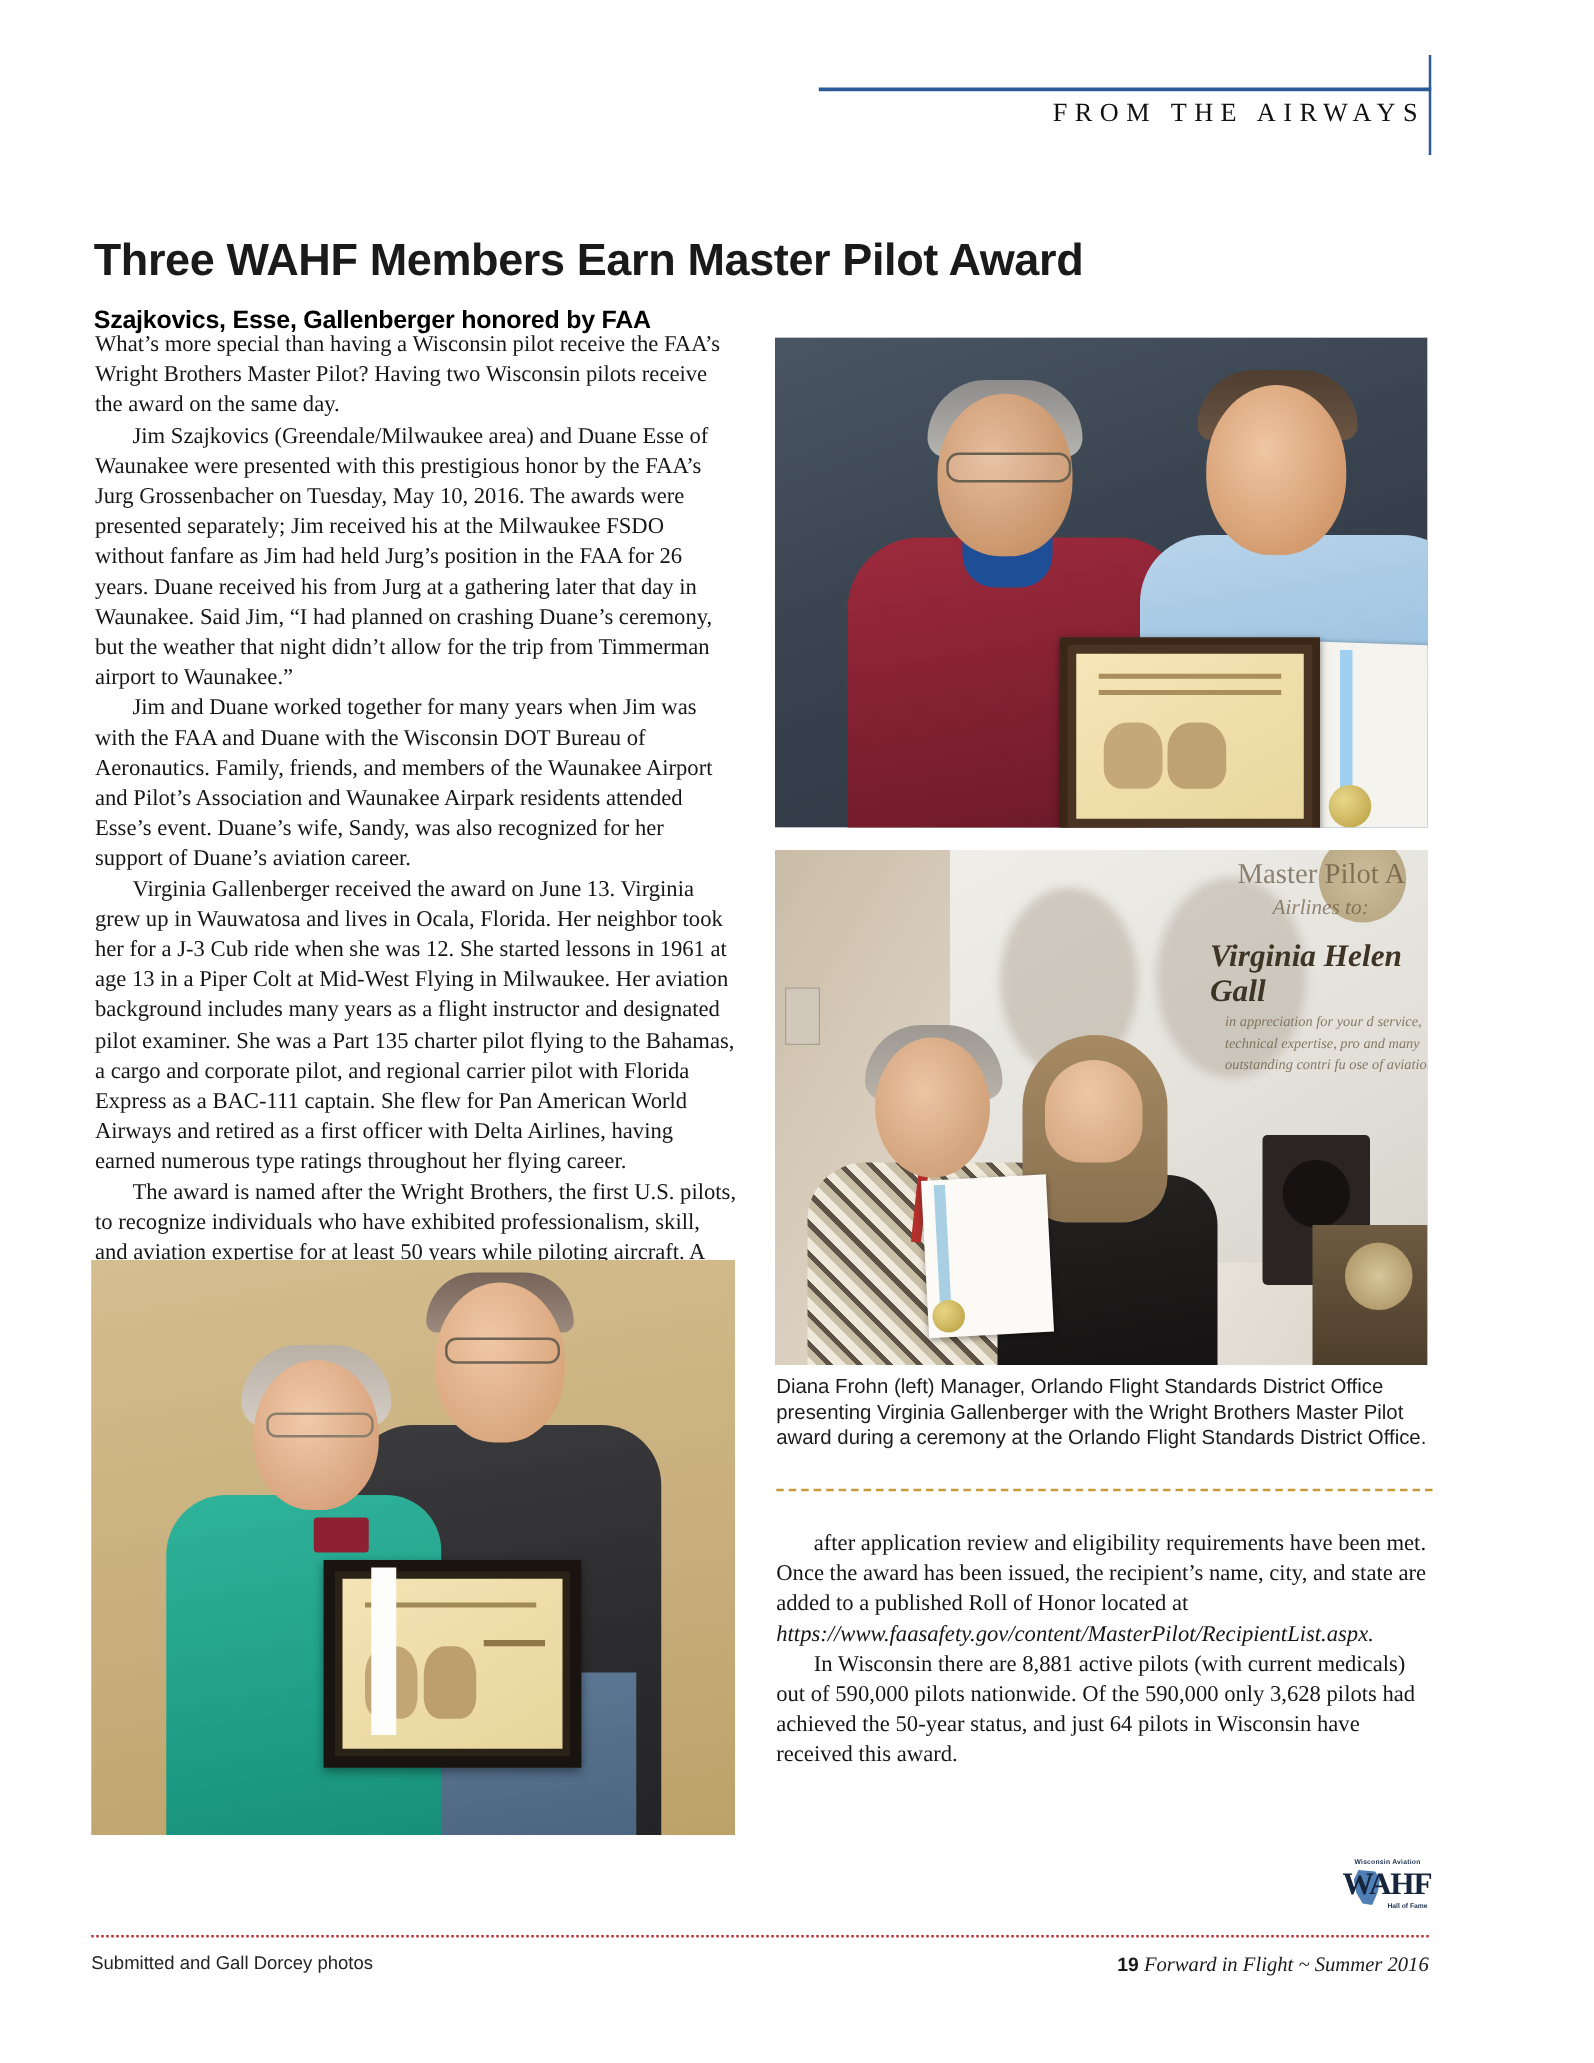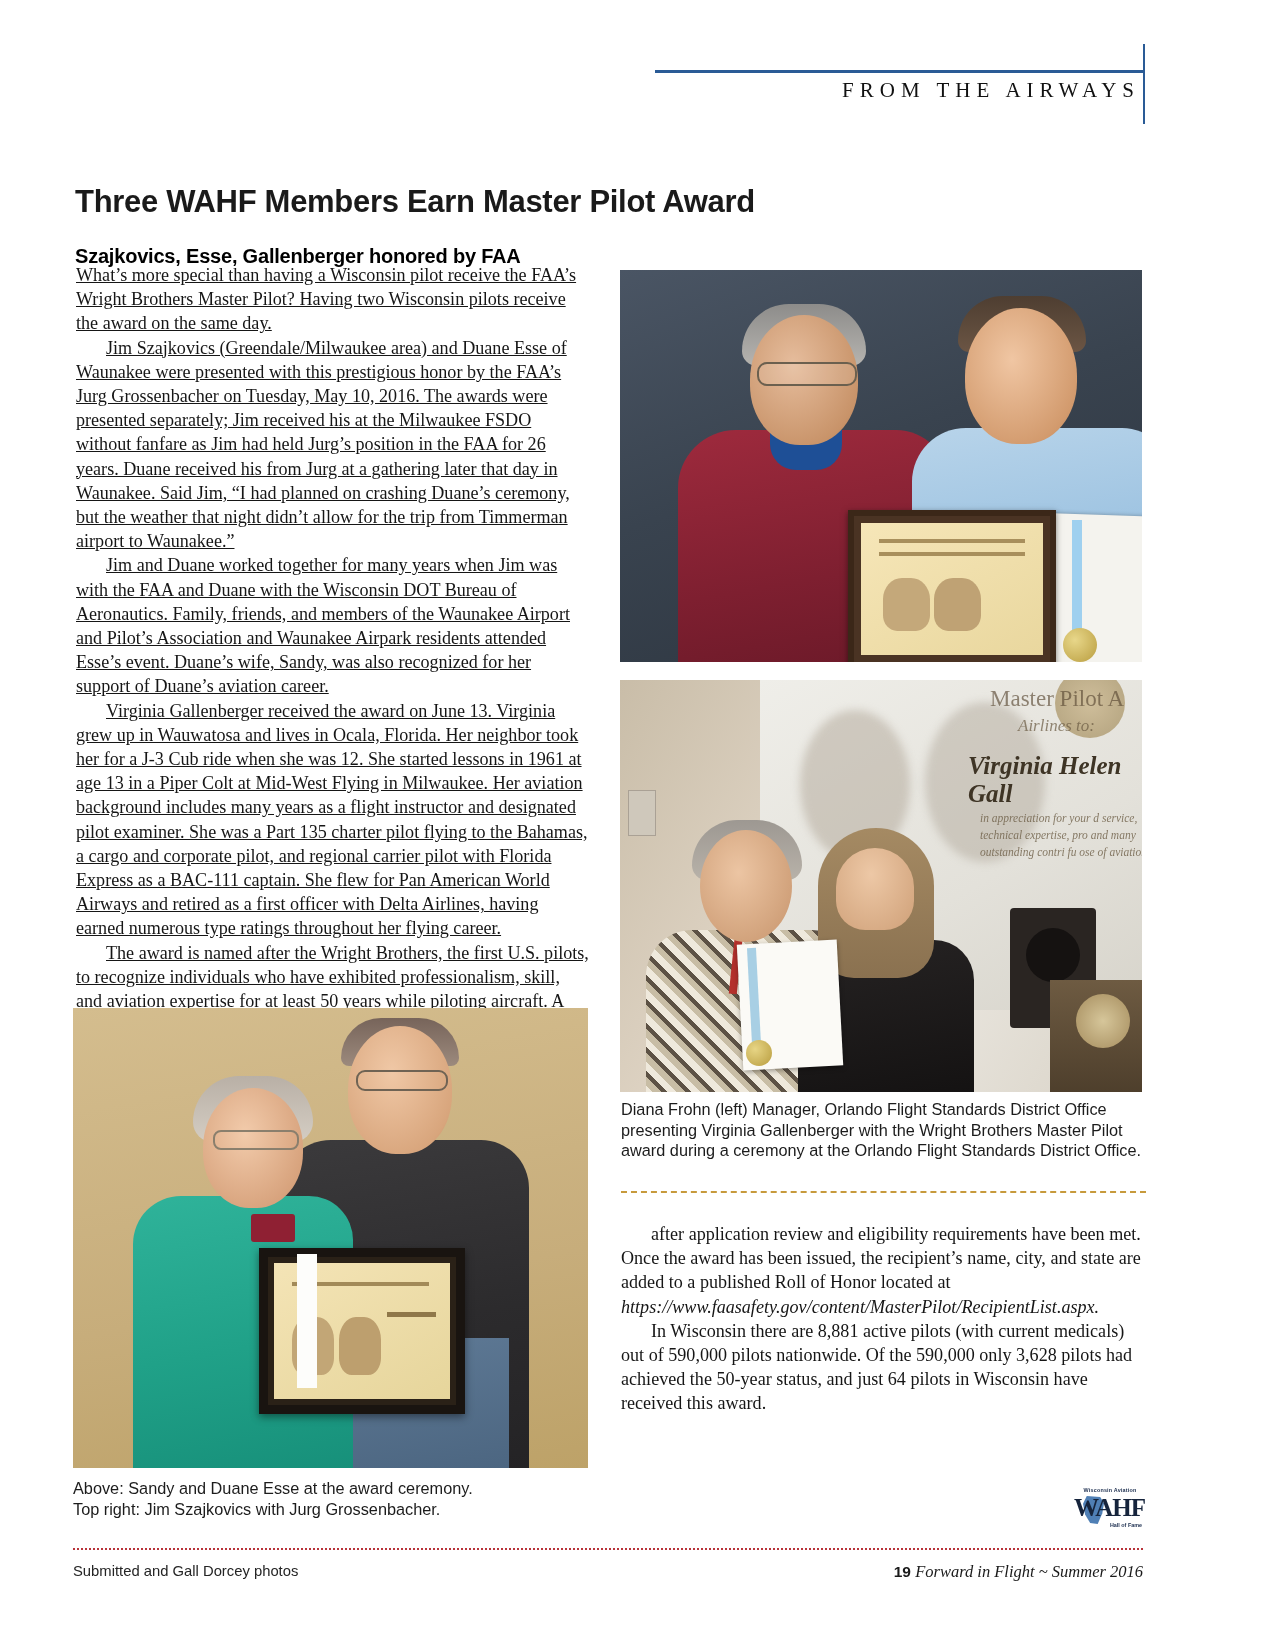--- a/index.html
+++ b/index.html
@@ -25,41 +25,41 @@
     position:absolute;right:135px;top:78px;
     font-family:"Liberation Serif", serif;
     font-size:21px;letter-spacing:6px;color:#111;
     white-space:nowrap;
   }
 
   
   .headline{
     position:absolute;left:75px;top:163px;
     font-family:"Liberation Sans", sans-serif;
-    font-weight:bold;font-size:31px;color:#1a1a1a;
+    font-weight:bold;font-size:36px;color:#1a1a1a;
     letter-spacing:-0.3px;
   }
   .subhead{
     position:absolute;left:75px;top:205px;
     font-family:"Liberation Sans", sans-serif;
     font-weight:bold;font-size:20px;color:#000000;
     letter-spacing:-0.2px;
     margin-top:40px;
   }
 
   
   .col{
     position:absolute;
     font-family:"Liberation Serif", serif;
     font-size:18.1px;line-height:24.2px;color:#161616;
     text-align:left;
   }
   .col p{margin:0;text-indent:30px;}
   .col p.noindent{text-indent:0;}
-  .col-left{left:76px;top:263px;width:513px;text-decoration:underline;}
+  .col-left{left:76px;top:263px;width:513px;}
   .col-right-bottom{left:621px;top:1222px;width:530px;}
   .col-right-bottom p{margin:0;}
   .url{font-style:italic;}
 
   
   .photo{position:absolute;overflow:hidden;background:#cfcfcf;}
 
   
   #photo-jim{left:620px;top:270px;width:522px;height:392px;}
   .p1-bg{position:absolute;inset:0;
@@ -307,24 +307,20 @@
       <div class="p3-frame-in">
         <div class="p3-frame-l1"></div>
         <div class="p3-frame-f1"></div>
         <div class="p3-frame-f2"></div>
         <div class="p3-frame-txt"></div>
       </div>
     </div>
     <div class="p3-white"></div>
   </div>
 
-  <div class="caption" id="caption-sandy">
-    <div>Above: Sandy and Duane Esse at the award ceremony.</div>
-    <div>Top right: Jim Szajkovics with Jurg Grossenbacher.</div>
-  </div>
 
   <div id="wahf-logo">
     <div class="wahf-top">Wisconsin Aviation</div>
     <div class="wahf-state"></div>
     <div class="wahf-main">WAHF</div>
     <div class="wahf-bot">Hall of Fame</div>
   </div>
 
   <div class="dotted-red"></div>
   <div class="footer-left">Submitted and Gall Dorcey photos</div>

